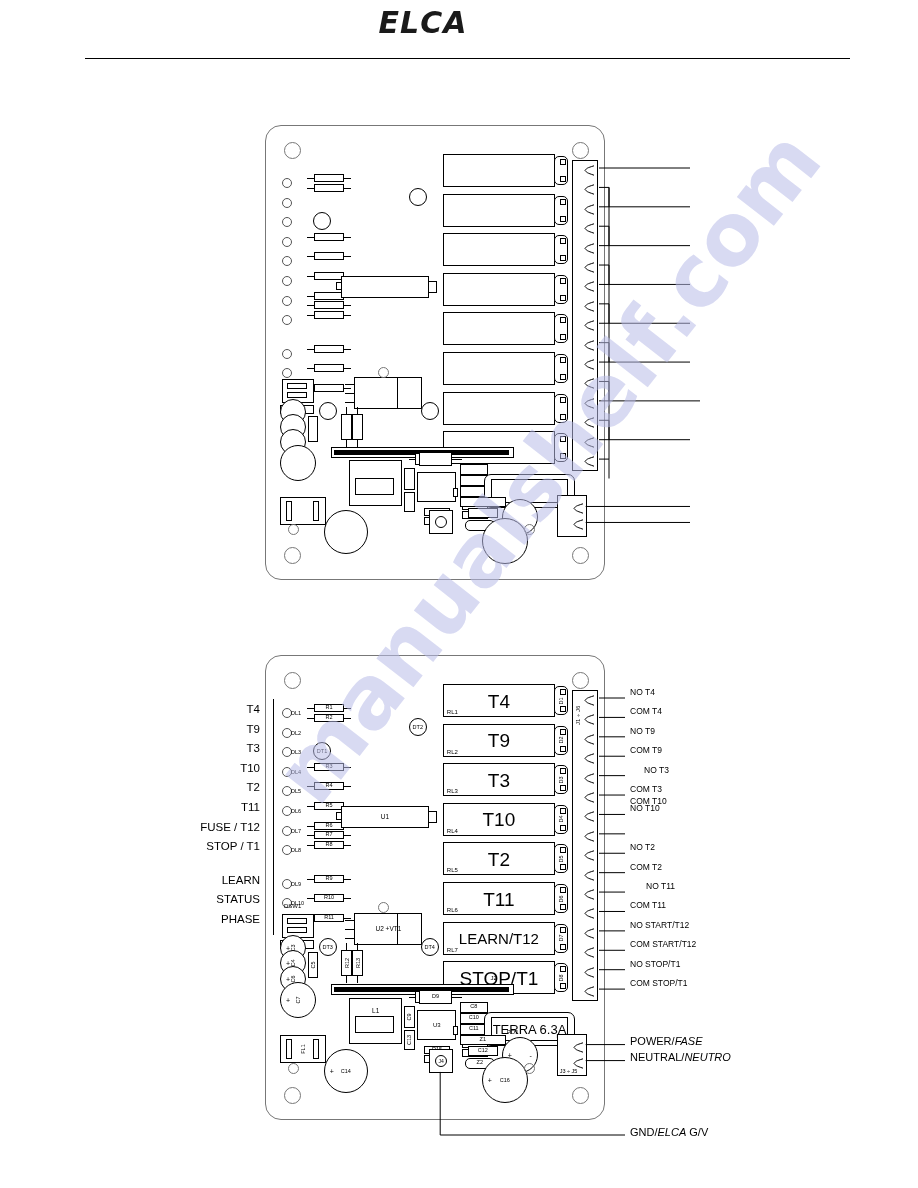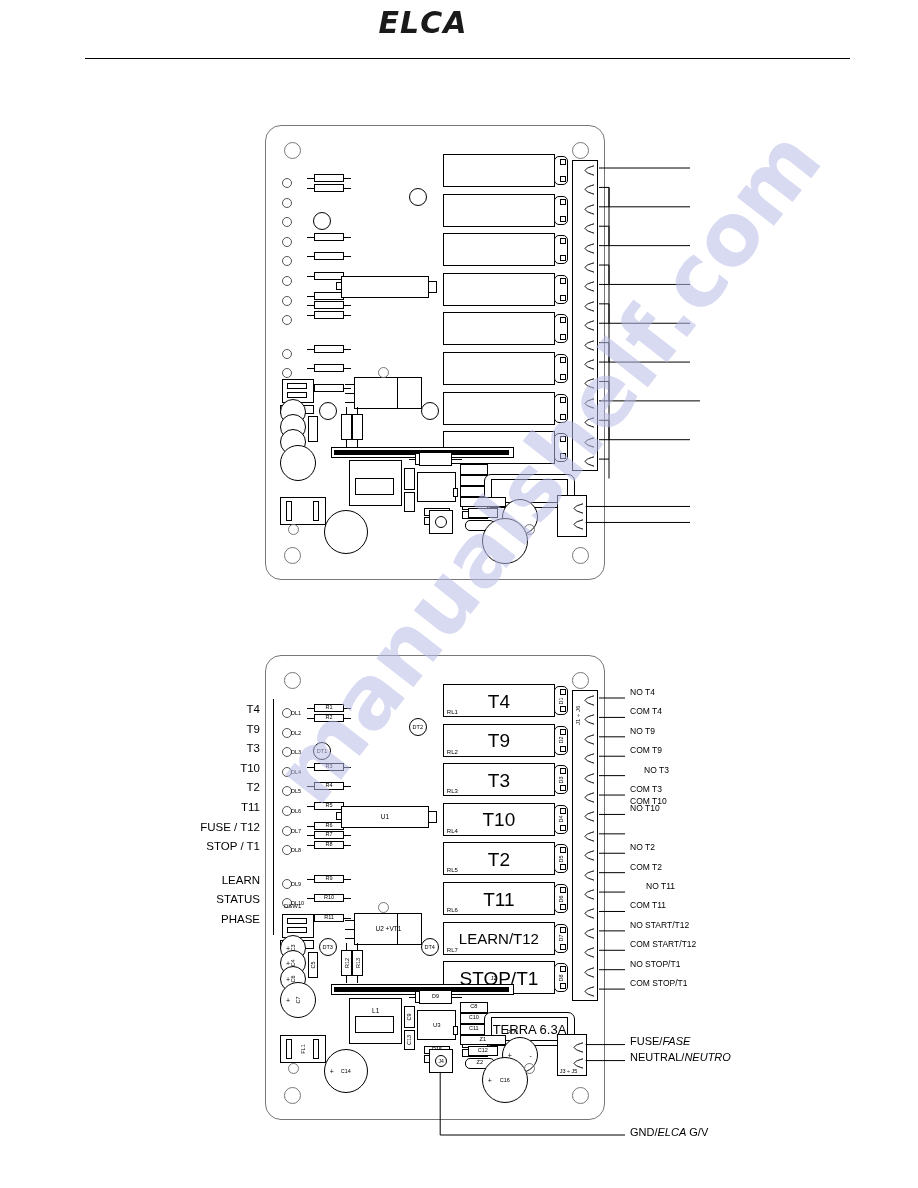--- a/index.html
+++ b/index.html
@@ -919,21 +919,21 @@
       <div class="rightlabel" style="left:630px;top:804.4387096774194px;">NO      T10</div>
       <div class="rightlabel" style="left:630px;top:797px;">COM  T10</div>
       <div class="rightlabel" style="left:630px;top:843.2516129032258px;">NO      T2</div>
       <div class="rightlabel" style="left:630px;top:862.658064516129px;">COM  T2</div>
       <div class="rightlabel" style="left:630px;top:882.0645161290322px;margin-left:16px;">NO      T11</div>
       <div class="rightlabel" style="left:630px;top:901.4709677419355px;">COM  T11</div>
       <div class="rightlabel" style="left:630px;top:920.8774193548387px;">NO    START/T12</div>
       <div class="rightlabel" style="left:630px;top:940.2838709677419px;">COM START/T12</div>
       <div class="rightlabel" style="left:630px;top:959.6903225806452px;">NO    STOP/T1</div>
       <div class="rightlabel" style="left:630px;top:979.0967741935484px;">COM STOP/T1</div>
-      <div class="biglabel" style="left:630px;top:1034.58px;"><span>FUSE/</span><i>FASE</i></div>
+      <div class="biglabel" style="left:630px;top:1034.58px;"><span>POWER/</span><i>FASE</i></div>
       <div class="biglabel" style="left:630px;top:1050.58px;"><span>NEUTRAL/</span><i>NEUTRO</i></div>
       <div class="biglabel" style="left:630px;top:1126px;"><span>GND/</span><i>ELCA</i><span> G/V</span></div>
       <svg class="overlay" width="918" height="1188">
         <path d="M599 698 H 625" fill="none" stroke="#000" stroke-width="1"></path>
         <path d="M599 717.4064516129032 H 625" fill="none" stroke="#000" stroke-width="1"></path>
         <path d="M599 736.8129032258064 H 625" fill="none" stroke="#000" stroke-width="1"></path>
         <path d="M599 756.2193548387097 H 625" fill="none" stroke="#000" stroke-width="1"></path>
         <path d="M599 775.6258064516129 H 625" fill="none" stroke="#000" stroke-width="1"></path>
         <path d="M599 795.0322580645161 H 625" fill="none" stroke="#000" stroke-width="1"></path>
         <path d="M599 814.4387096774194 H 625" fill="none" stroke="#000" stroke-width="1"></path>

